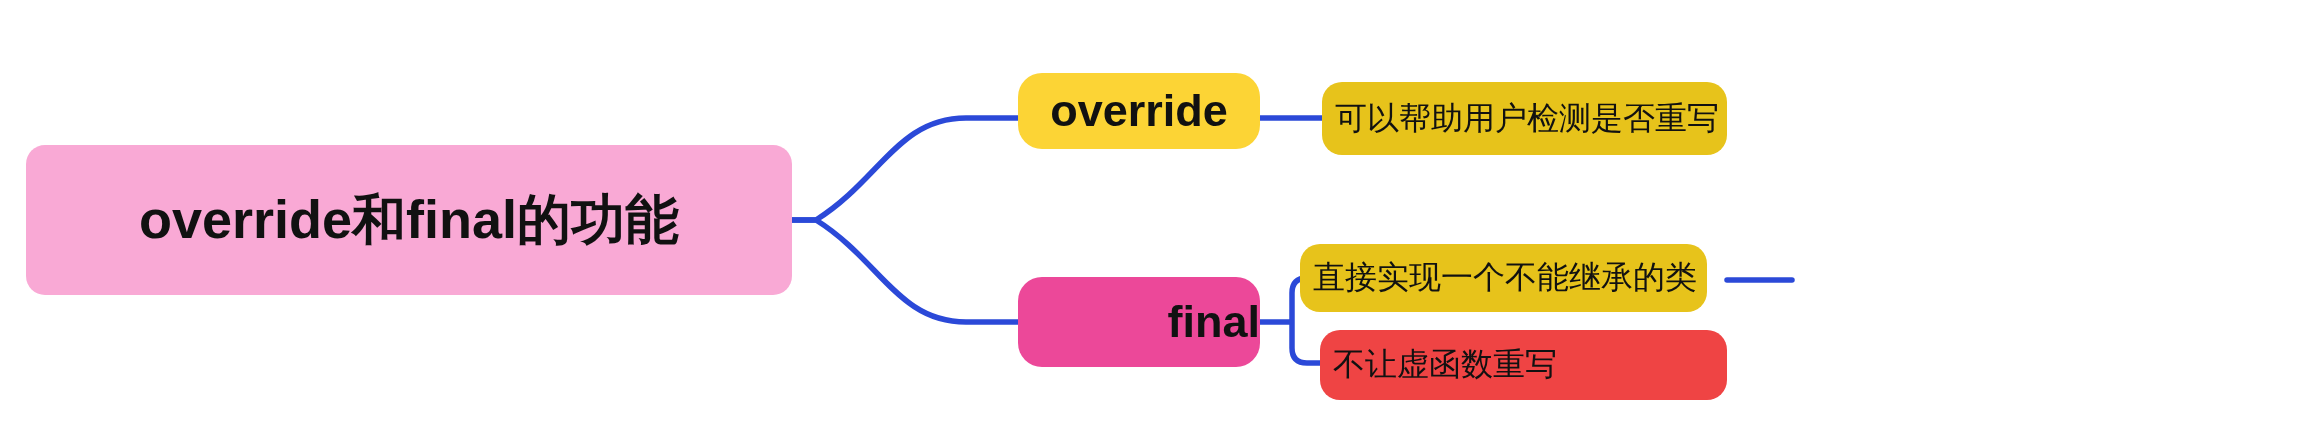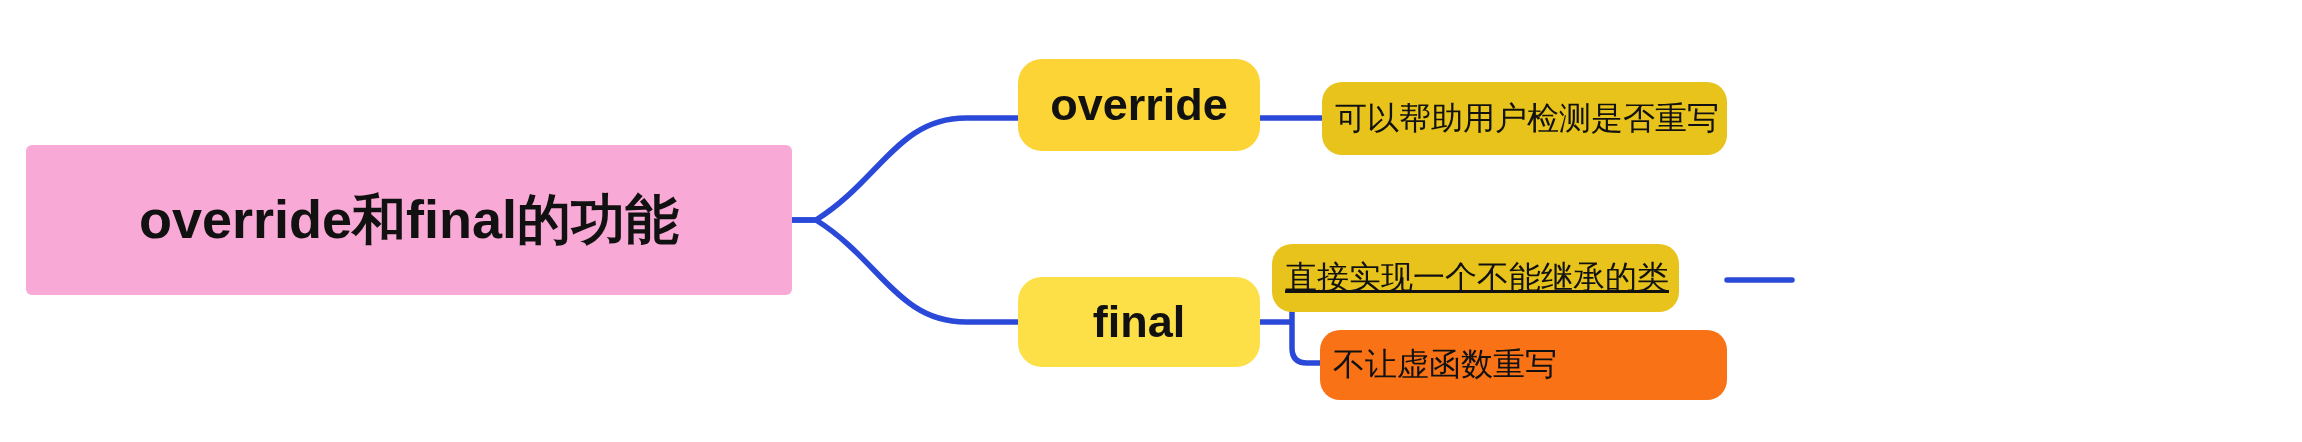--- a/index.html
+++ b/index.html
@@ -34,41 +34,41 @@
     align-items: center;
     justify-content: center;
     box-sizing: border-box;
     color: #111111;
     white-space: nowrap;
     cursor: default;
   }
   .node-root {
     left: 26px; top: 145px;
     width: 766px; height: 150px;
-    border-radius: 6px;
+    border-radius: 19px;
     font-size: 54px;
     font-weight: bold;
   }
   .node-branch {
     width: 242px;
     border-radius: 24px;
     font-size: 45px;
     font-weight: bold;
   }
-  .node-branch-override { left: 1018px; top: 59px;  height: 92px; }
+  .node-branch-override { left: 1018px; top: 73px;  height: 76px; }
   .node-branch-final    { left: 1018px; top: 277px; height: 90px; }
   .node-leaf {
     border-radius: 20px;
     font-size: 32px;
     font-weight: normal;
     justify-content: flex-start;
     padding-left: 13px;
   }
   .node-leaf-detect   { left: 1322px; top: 82px;  width: 405px; height: 73px; }
-  .node-leaf-noninh   { left: 1272px; top: 244px; width: 407px; height: 68px; text-decoration: underline; }
+  .node-leaf-noninh   { left: 1300px; top: 244px; width: 407px; height: 68px; }
   .node-leaf-novirt   { left: 1320px; top: 330px; width: 407px; height: 70px; }
   .node-leaf-basemod  { left: 1792px; top: 245px; width: 463px; height: 73px; }
   .watermark {
     position: absolute;
     right: 14px;
     top: 376px;
     font-size: 40px;
     letter-spacing: 2px;
     color: #f0f0f0;
     text-shadow: -1.5px -1.5px 0 #cccccc, 0.5px 0.5px 0 #ffffff;
@@ -89,31 +89,31 @@
   </svg>
 
   <div class="node node-root" style="background-color: rgb(249, 169, 213);">
     <span>override和final的功能</span>
   </div>
 
   <div class="node node-branch node-branch-override" style="background-color: rgb(252, 212, 53);">
     <span>override</span>
   </div>
 
-  <div class="node node-branch node-branch-final" style="background-color: #fde047;">
+  <div class="node node-branch node-branch-final" style="background-color: #ec4899; justify-content: flex-end;">
     <span>final</span>
   </div>
 
   <div class="node node-leaf node-leaf-detect" style="background-color: rgb(231, 195, 27);">
     <span>可以帮助用户检测是否重写</span>
   </div>
 
   <div class="node node-leaf node-leaf-noninh" style="background-color: rgb(231, 195, 27);">
     <span>直接实现一个不能继承的类</span>
   </div>
 
-  <div class="node node-leaf node-leaf-novirt" style="background-color: #f97316;">
+  <div class="node node-leaf node-leaf-novirt" style="background-color: #ef4444;">
     <span>不让虚函数重写</span>
   </div>
 
 
 
 </div>
 
 </body></html>

